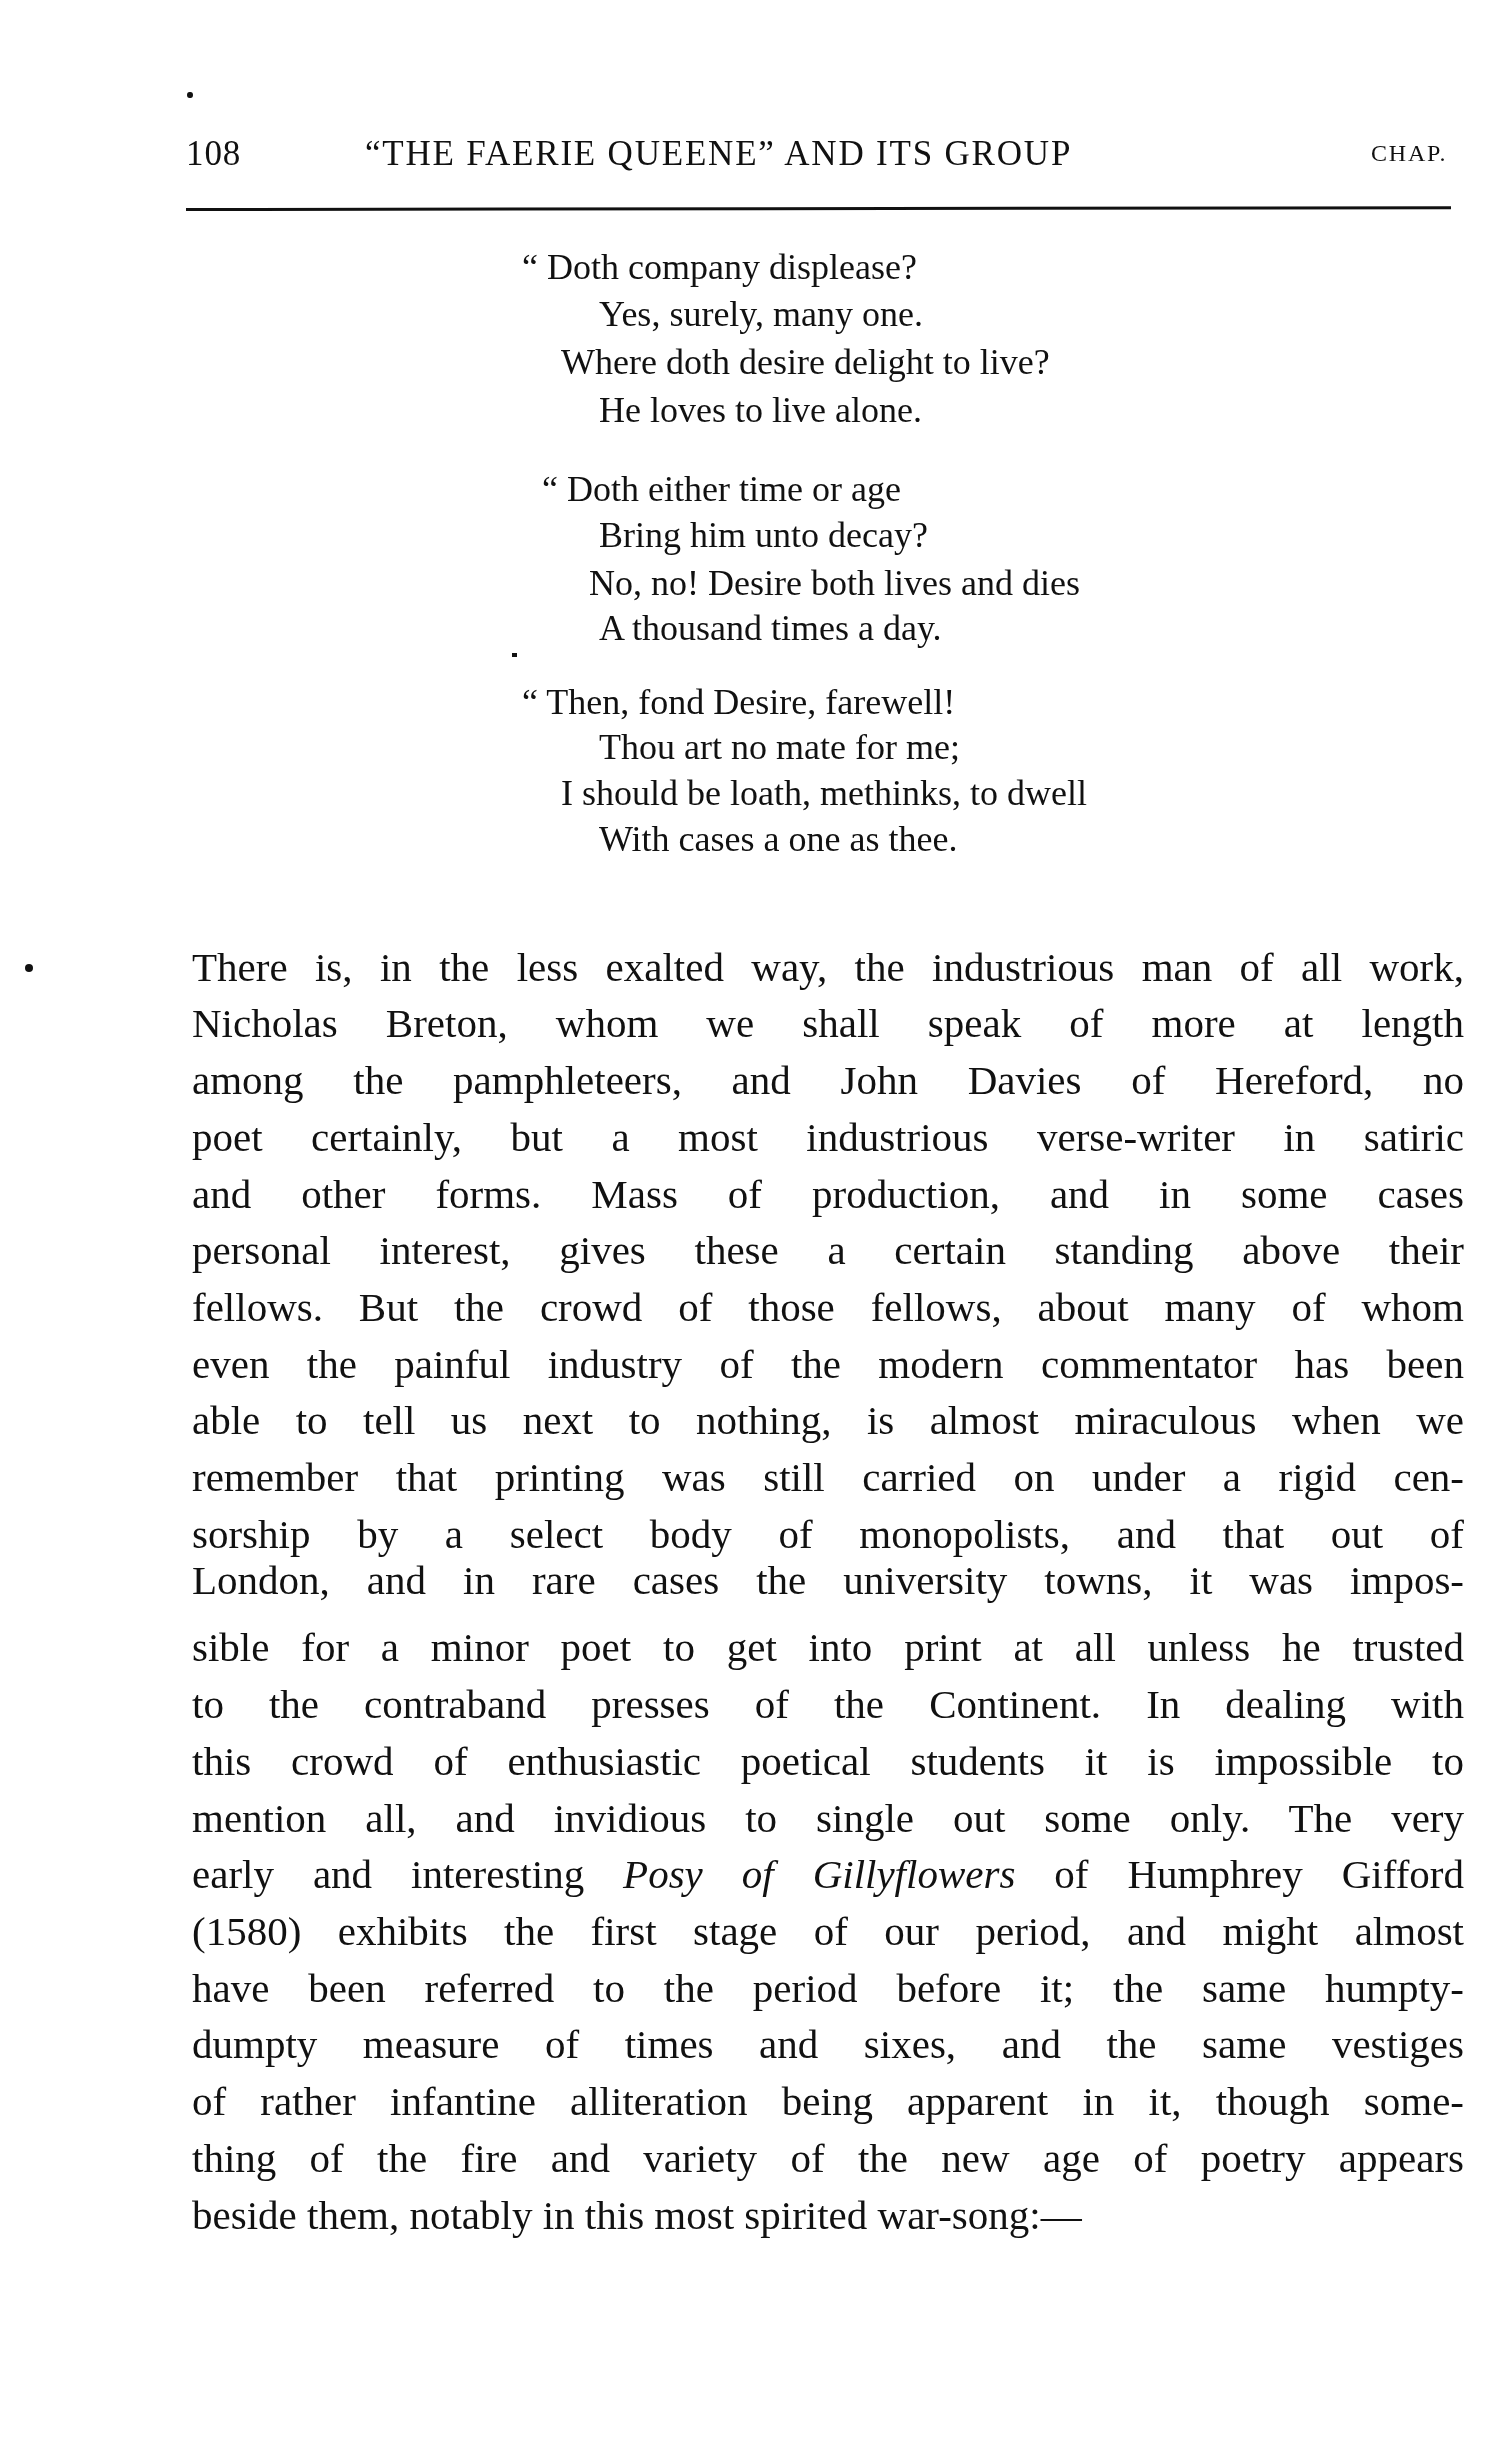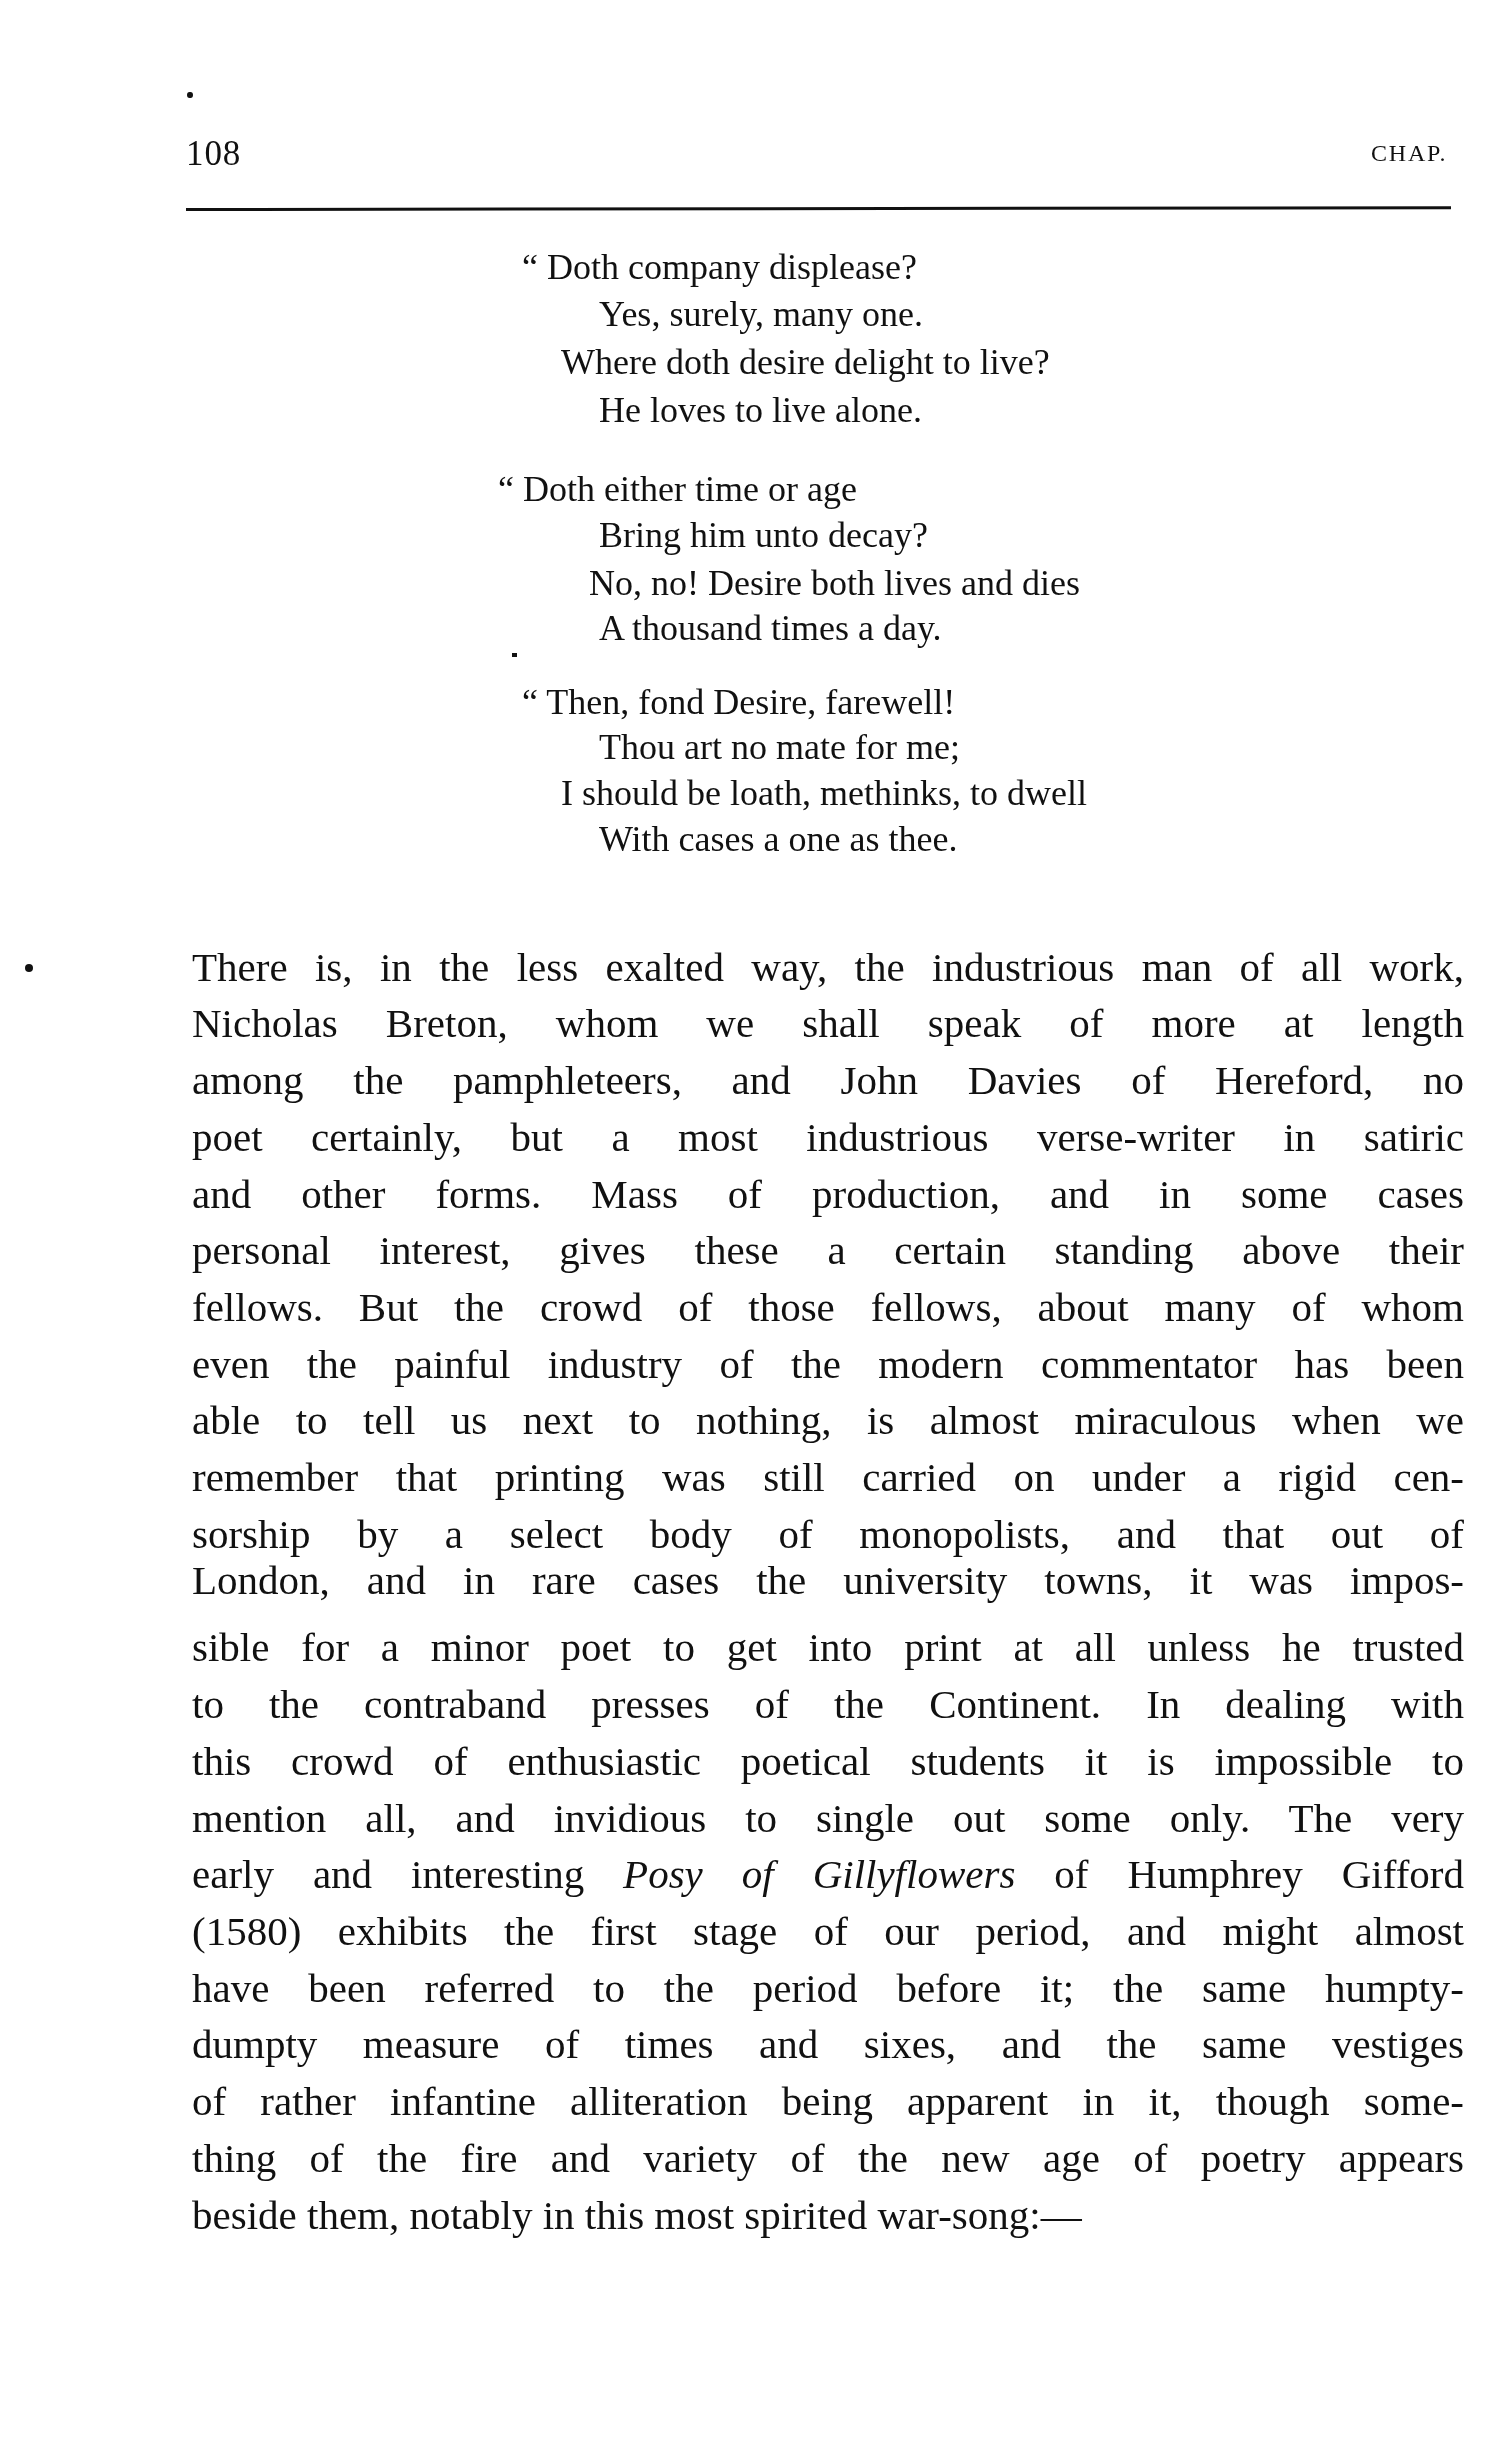--- a/index.html
+++ b/index.html
@@ -31,35 +31,36 @@
 </style>
 </head>
 <body>
 
 <div class="speck" style="left:187px;top:92px;width:5.5px;height:6.4px;"></div>
 <div class="speck" style="left:25px;top:964px;width:8.2px;height:8.2px;"></div>
 <div class="speck" style="left:512px;top:653px;width:4.6px;height:3.7px;border-radius:0;"></div>
 
 <div class="running-head">
   <span class="page-no">108</span>
+  <span class="title">“THE FAERIE QUEENE” AND ITS GROUP</span>
   <span class="chap">CHAP.</span>
 </div>
 <div class="head-rule"></div>
 
 <div>
 
   <div>
     <div class="stanza-line" style="left:522px;top:249px;">“ Doth company displease?</div>
     <div class="stanza-line" style="left:599px;top:296px;">Yes, surely, many one.</div>
     <div class="stanza-line" style="left:561px;top:344px;">Where doth desire delight to live?</div>
     <div class="stanza-line" style="left:599px;top:392px;">He loves to live alone.</div>
   </div>
 
   <div>
-    <div class="stanza-line" style="left:498px;top:471px;">“ Doth either time or age</div>
+    <div class="stanza-line" style="left:542px;top:471px;">“ Doth either time or age</div>
     <div class="stanza-line" style="left:599px;top:517px;">Bring him unto decay?</div>
     <div class="stanza-line" style="left:561px;top:565px;margin-left:28px;">No, no! Desire both lives and dies</div>
     <div class="stanza-line" style="left:599px;top:610px;">A thousand times a day.</div>
   </div>
 
   <div>
     <div class="stanza-line" style="left:522px;top:684px;">“ Then, fond Desire, farewell!</div>
     <div class="stanza-line" style="left:599px;top:729px;">Thou art no mate for me;</div>
     <div class="stanza-line" style="left:561px;top:775px;">I should be loath, methinks, to dwell</div>
     <div class="stanza-line" style="left:599px;top:821px;">With cases a one as thee.</div>

